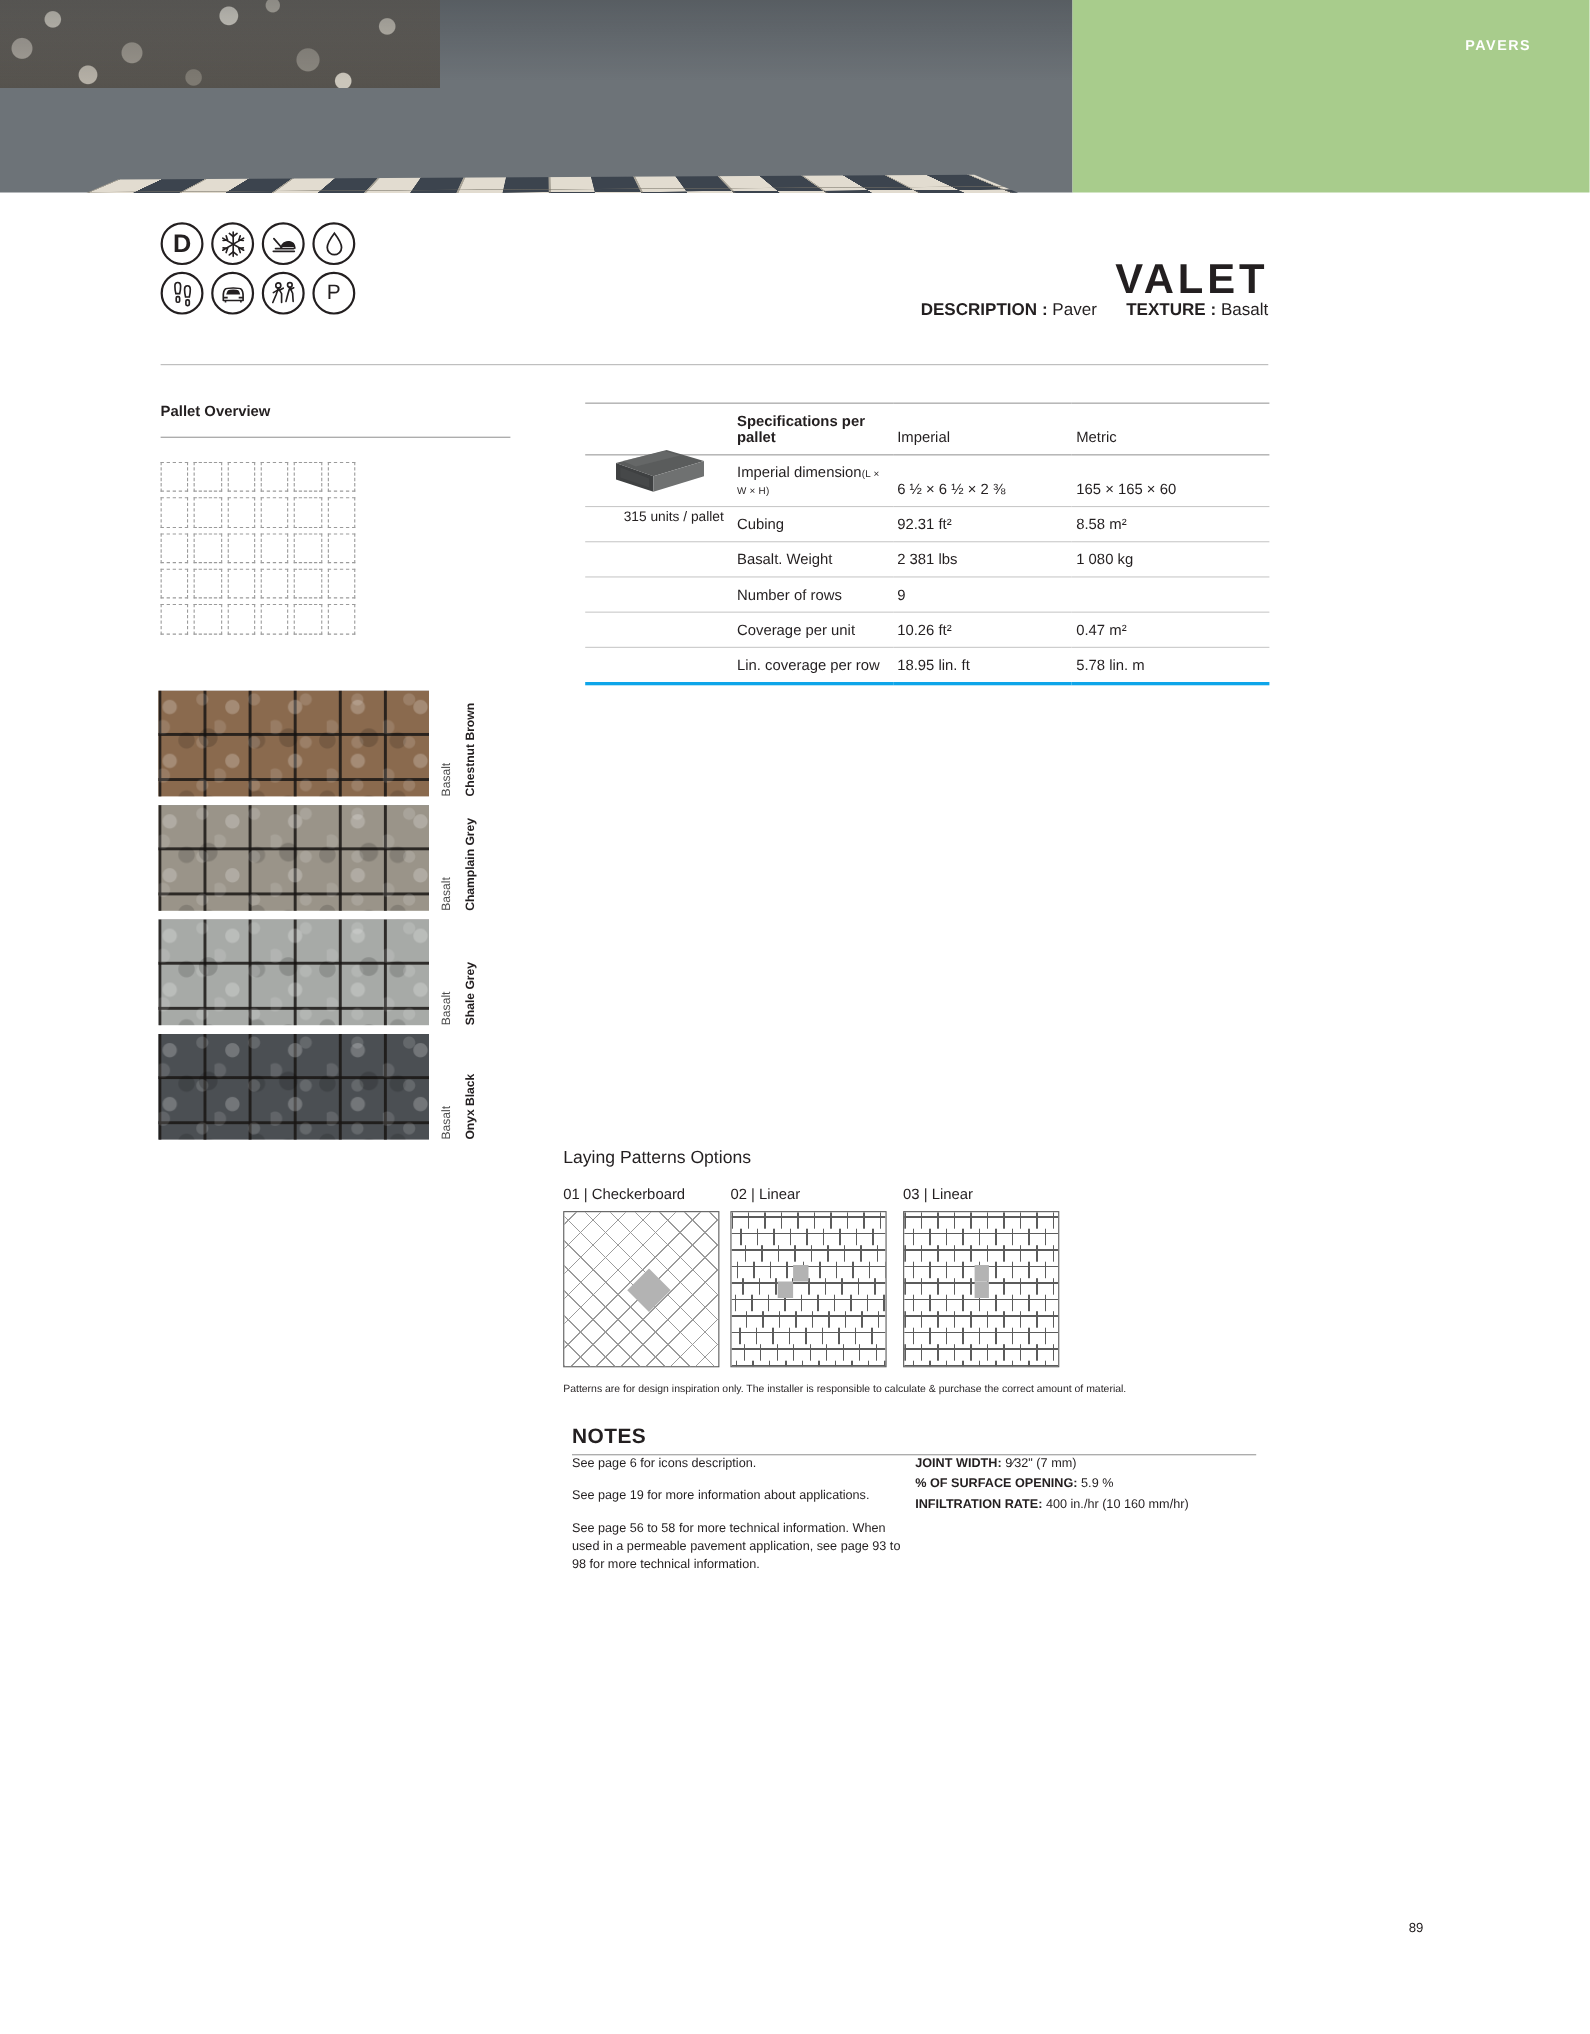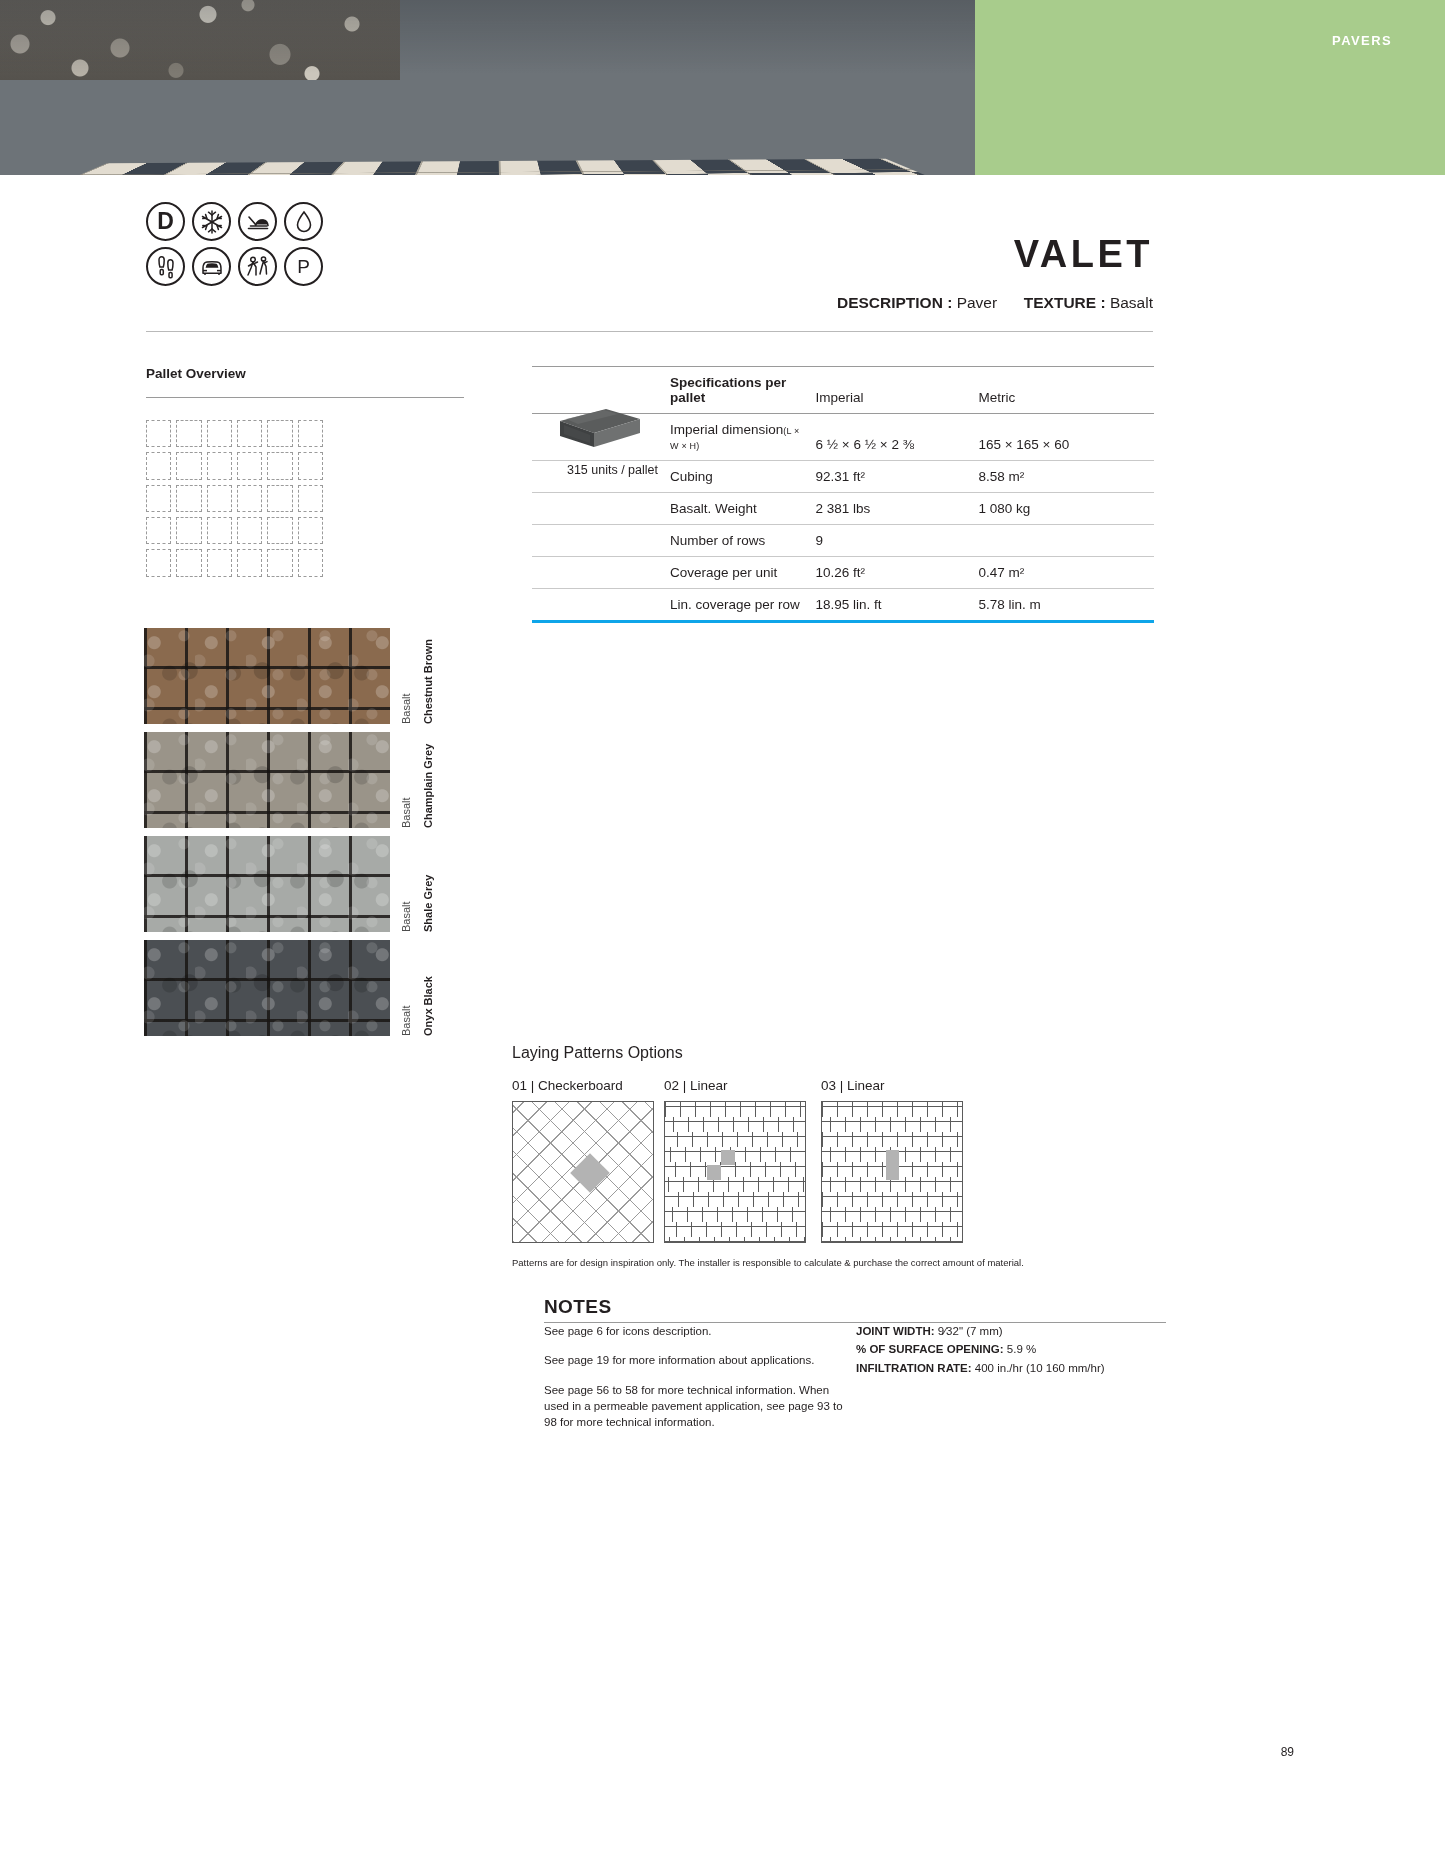--- a/index.html
+++ b/index.html
@@ -73,21 +73,21 @@
   .ico svg { display:block; }
   .ico .lt { font-size:23px; font-weight:bold; line-height:1; font-family:"Liberation Sans",sans-serif; }
   .ico .lt-p { font-size:19px; font-weight:500; line-height:1; }
 
   
   #title-wrap { position:absolute; right:292px; top:235px; text-align:right; width:640px; }
   #product-title {
     font-size:38px; font-weight:bold; letter-spacing:3.5px; line-height:1;
     color:#231f20;
   }
-  #subtitle-line { margin-top:21px; font-size:15.5px; color:#231f20; }
+  #subtitle-line { margin-top:0; font-size:15.5px; color:#231f20; }
   #subtitle-line .k { font-weight:bold; }
   #subtitle-line .v { font-weight:normal; }
   #subtitle-line .gap { display:inline-block; width:18px; }
   #title-rule {
     position:absolute; left:146px; top:331px; width:1007px; height:1px; background:#b9b9b9;
   }
 
   
   #pallet-sec { position:absolute; left:146px; top:366px; width:320px; }
   .sec-head {
@@ -188,21 +188,21 @@
       repeating-linear-gradient(0deg, #5b5b5b 0 1.2px, transparent 1.2px 15px);
   }
   .pat-run .r {
     position:absolute; left:0; width:300px; height:15px;
     background-image: repeating-linear-gradient(90deg, #5b5b5b 0 1.2px, transparent 1.2px 15px);
   }
   .pat-hl { position:absolute; background:#b3b3b3; }
   #lay-note { margin-top:14px; font-size:9.5px; color:#231f20; }
 
   
-  #notes-sec { position:absolute; left:544px; top:1296px; width:622px; }
+  #notes-sec { position:absolute; left:520px; top:1296px; width:622px; }
   #notes-head { font-size:19px; font-weight:bold; letter-spacing:.4px; }
   #notes-rule { margin-top:4px; width:622px; height:1px; background:#9a9a9a; }
   #notes-body { display:flex; }
   #notes-left { width:312px; font-size:11.5px; line-height:1.42; color:#231f20; }
   #notes-left p { margin:0 0 13px 0; }
   #notes-right { width:310px; font-size:11.5px; line-height:1.5; color:#231f20; }
   #notes-right div { margin-bottom:1px; }
   #notes-right b { font-weight:bold; }
 
   

